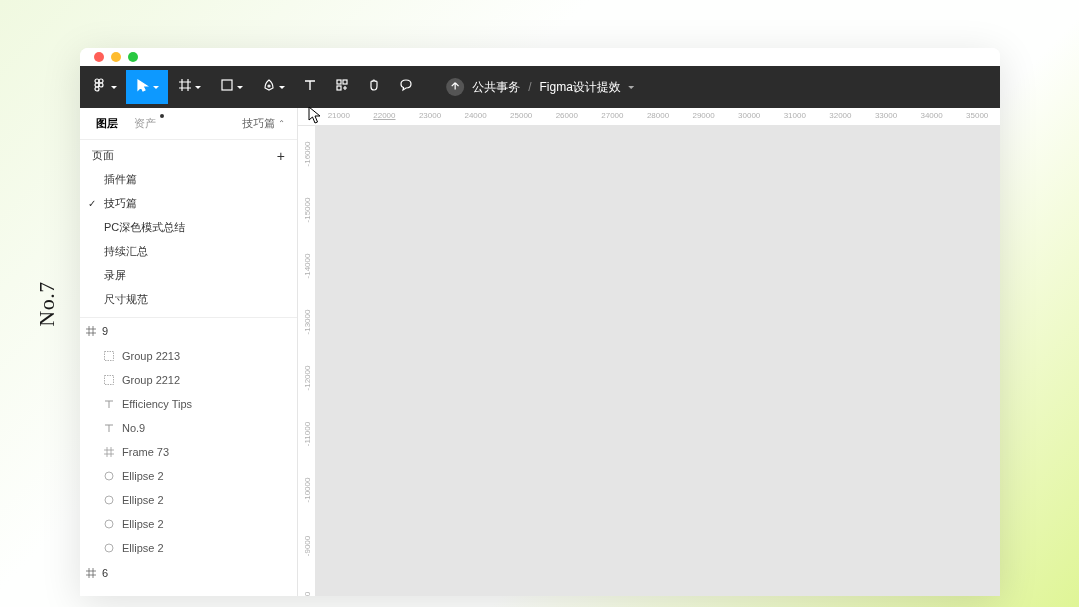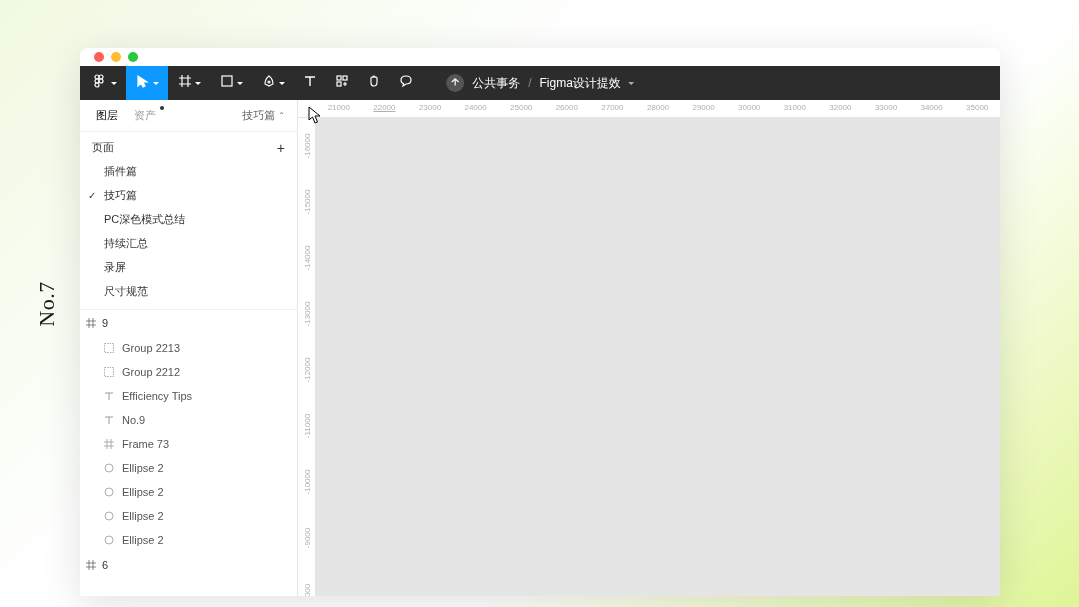--- a/index.html
+++ b/index.html
@@ -57,21 +57,21 @@
     align-items: center;
     padding-left: 14px;
     gap: 7px;
   }
   .traffic-light { width: 10px; height: 10px; border-radius: 50%; }
   .traffic-red { background: #ff5f57; }
   .traffic-yellow { background: #febc2e; }
   .traffic-green { background: #28c840; }
 
   .toolbar {
-    height: 34px;
+    height: 42px;
     background: #2c2c2c;
     display: flex;
     align-items: center;
     padding: 0 4px;
     position: relative;
   }
   .toolbar-left { display: flex; align-items: center; height: 100%; }
   .tool-btn {
     width: 32px;
     height: 34px;
@@ -142,21 +142,21 @@
     padding: 0 12px;
     border-bottom: 1px solid #eee;
   }
   .panel-tabs .tab {
     padding: 0 4px;
     margin-right: 8px;
     font-size: 11px;
     color: #999;
     position: relative;
   }
-  .panel-tabs .tab.active { color: #000; font-weight: 400; text-align: right; }
+  .panel-tabs .tab.active { color: #000; font-weight: 700; text-align: right; }
   .panel-tabs .tab .dot {
     position: absolute;
     top: -2px; right: -4px;
     width: 4px; height: 4px;
     background: #333;
     border-radius: 50%;
   }
   .panel-tabs .right-label {
     margin-left: auto;
     font-size: 11px;

